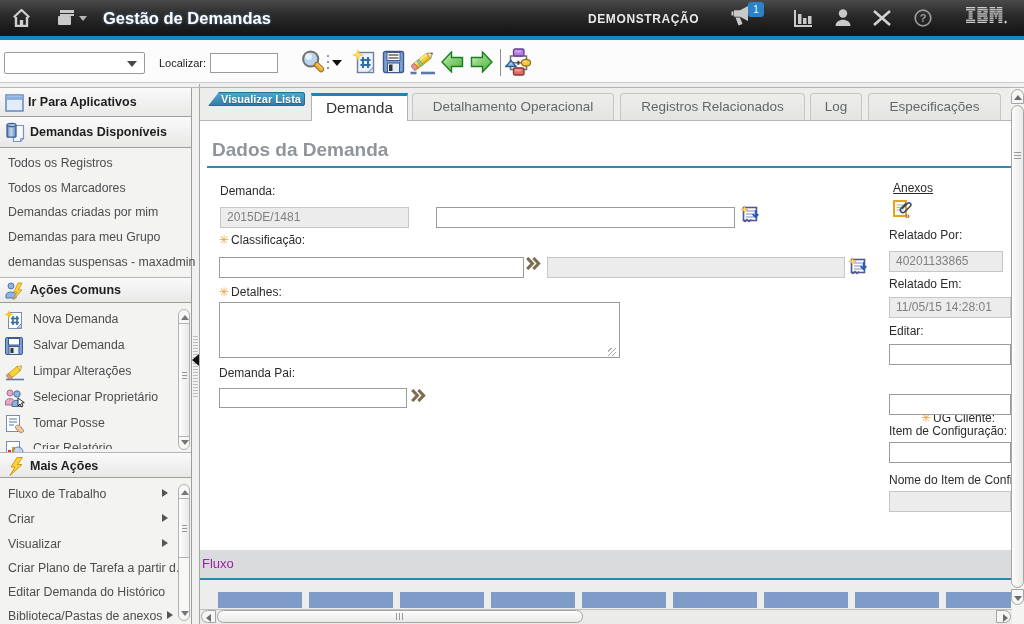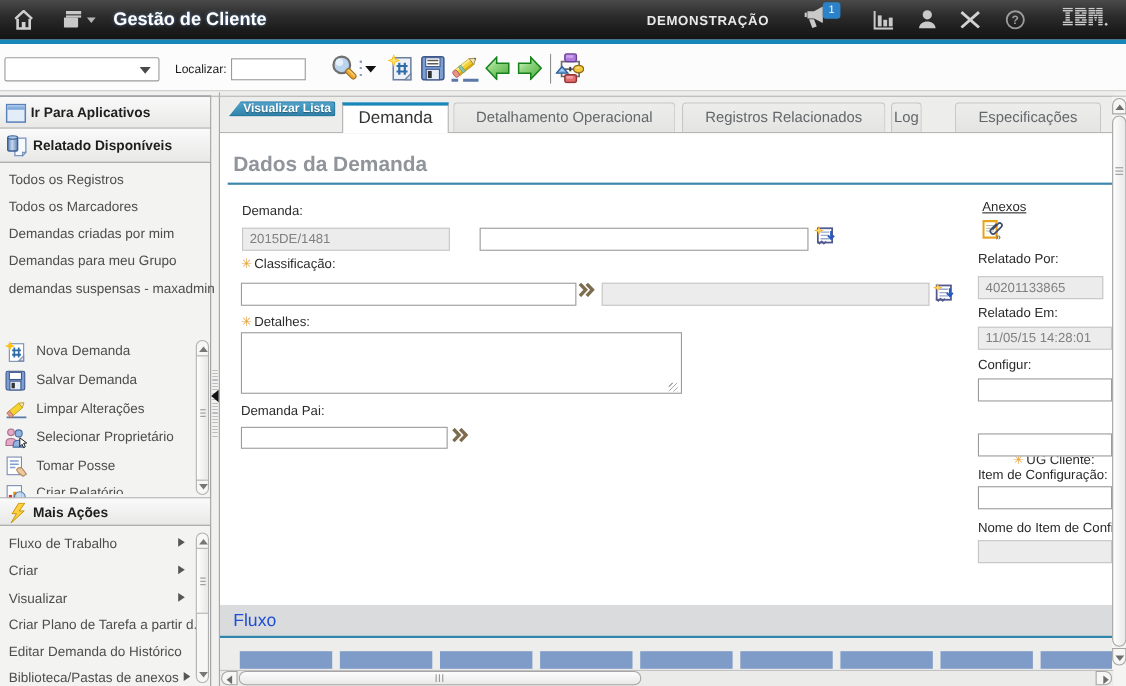--- a/index.html
+++ b/index.html
@@ -38,33 +38,33 @@
 #tabline { position:absolute; left:200px; top:120px; width:812px; height:1px; background:#b5b5b5; }
 
 #h-dados { position:absolute; left:212px; top:139px; font-size:19px; font-weight:bold; color:#8f959b; }
 #h-dados-line { position:absolute; left:207px; top:166px; width:805px; height:2px; background:#3d87ac; }
 .flabel { position:absolute; font-size:12px; color:#2b2b2b; }
 .req { color:#e8a33d; margin-right:2px; }
 .inp { position:absolute; background:#fff; border:1px solid #9b9b9b; height:21px; }
 .inpro { position:absolute; background:#ececec; border:1px solid #c6c6c6; height:21px; font-size:12px; color:#808080; line-height:19px; padding-left:6px; }
 
 #fluxo { position:absolute; left:200px; top:550px; width:812px; height:30px; background:#dadbdc; border-bottom:2px solid #2e86ad; }
-#fluxo span { position:absolute; left:12px; top:6px; font-size:16px; color:#1d4ed8; }
+#fluxo span { position:absolute; left:2px; top:6px; font-size:13px; color:#a21caf; }
 .fbox { position:absolute; top:592px; height:16px; width:84px; background:#7f9cc8; }
 
 #vscroll { position:absolute; left:1011px; top:88px; width:13px; height:536px; background:#f4f4f3; }
 #hscroll { position:absolute; left:200px; top:609px; width:812px; height:15px; background:#ebebea; border-top:1px solid #c2c2c2; }
 .sthumb { position:absolute; background:linear-gradient(90deg,#fdfdfd,#e9e9e8); border:1px solid #a5a5a5; border-radius:7px; }
 .sbtn { position:absolute; background:#f6f6f5; border:1px solid #a5a5a5; }
 </style>
 </head>
 <body>
 <div id="topbar"></div>
 <div id="bluestrip"></div>
-<div id="apptitle">Gestão de Cliente</div>
+<div id="apptitle">Gestão de Demandas</div>
 <div id="demo">DEMONSTRAÇÃO</div>
 
 <svg class="abs" style="left:13px; top:9px;" width="17" height="18" viewBox="0 0 17 18">
     <path d="M0.8 8.2 L8.5 1 L16.2 8.2" fill="none" stroke="#cfcfcf" stroke-width="2.2"></path>
     <path d="M3 8 V17 H14 V8" fill="none" stroke="#cfcfcf" stroke-width="2.4"></path>
     <rect x="6.8" y="11" width="3.4" height="6" fill="#cfcfcf"></rect>
   </svg>
 <svg class="abs" style="left:58px; top:10px;" width="16" height="16" viewBox="0 0 16 16">
     <rect x="2" y="0" width="14" height="3" fill="#c9c9c9"></rect>
     <rect x="2" y="4" width="14" height="2" fill="#c9c9c9"></rect>
@@ -247,27 +247,35 @@
         <rect x="2" y="2.8" width="9" height="12.4" rx="1" fill="url(#tg2)" stroke="#3d5f94" stroke-width="1.3"></rect>
         <ellipse cx="6.5" cy="3" rx="4.5" ry="1.6" fill="#a9c4e8" stroke="#3d5f94" stroke-width="1.1"></ellipse>
         <defs>
           <linearGradient id="tg2" x1="0" y1="0" x2="1" y2="0">
             <stop offset="0" stop-color="#5f85b8"></stop>
             <stop offset="0.45" stop-color="#c6d8ec"></stop>
             <stop offset="1" stop-color="#5f85b8"></stop>
           </linearGradient>
         </defs>
       </svg>
-    <span class="abs" style="left:30px; top:8px;">Relatado Disponíveis</span>
+    <span class="abs" style="left:30px; top:8px;">Demandas Disponíveis</span>
   </div>
   <div class="sitem" style="left:8px; top:68px;">Todos os Registros</div>
   <div class="sitem" style="left:8px; top:93px;">Todos os Marcadores</div>
   <div class="sitem" style="left:8px; top:117px;">Demandas criadas por mim</div>
   <div class="sitem" style="left:8px; top:142px;">Demandas para meu Grupo</div>
   <div class="sitem" style="left:8px; top:167px;">demandas suspensas - maxadmin</div>
+  <div class="shead" style="position:absolute; left:0; top:189px; width:191px; height:26px; border-top:1px solid #b5b5b5;">
+    <svg class="abs" style="left:4px; top:3px;" width="22" height="20" viewBox="0 0 22 20">
+        <circle cx="7" cy="5" r="3" fill="#8fb4e0" stroke="#5577a9"></circle>
+        <path d="M2 14 c0-4 10-4 10 0 v3 H2 z" fill="#8fb4e0" stroke="#5577a9"></path>
+        <path d="M14 2 L10 11 L13 11 L9 19 L18 9 L14.5 9 L18 2 z" fill="#ffd13f" stroke="#c7920a" stroke-width="0.8"></path>
+      </svg>
+    <span class="abs" style="left:30px; top:5px;">Ações Comuns</span>
+  </div>
   <div class="sitem" style="left:33px; top:224px;">Nova Demanda</div>
   <div class="sitem" style="left:33px; top:250px;">Salvar Demanda</div>
   <div class="sitem" style="left:33px; top:276px;">Limpar Alterações</div>
   <div class="sitem" style="left:33px; top:302px;">Selecionar Proprietário</div>
   <div class="sitem" style="left:33px; top:328px;">Tomar Posse</div>
   <div class="sitem" style="left:33px; top:353px; clip-path:inset(0 0 6px 0);">Criar Relatório</div>
   <svg class="abs" style="left:4px; top:222px;" width="21" height="20" viewBox="0 0 21 20">
       <rect x="4.5" y="2.5" width="13" height="16" fill="#fff" stroke="#7c8cb0"></rect>
       <path d="M13 18 l4.5-4.5 v4.5 z" fill="#d8e0ef" stroke="#7c8cb0"></path>
       <g stroke="#2e6da8" stroke-width="1.6">
@@ -347,21 +355,21 @@
 <div id="splitter"></div>
 
 <div id="content"></div>
 <div class="abs" style="left:0; top:87px; width:1024px; height:1px; background:#b5b5b5;"></div>
 <div id="whitebody"></div>
 <div id="tabline"></div>
 <div id="vlista">Visualizar Lista</div>
 <div id="tab-active" style="line-height:24px;">Demanda</div>
 <div class="tab" style="left:412px; width:202px; line-height:26px;">Detalhamento Operacional</div>
 <div class="tab" style="left:620px; width:185px; line-height:26px;">Registros Relacionados</div>
-<div class="tab" style="left:810px; width:28px; line-height:26px;">Log</div>
+<div class="tab" style="left:810px; width:52px; line-height:26px;">Log</div>
 <div class="tab" style="left:868px; width:133px; line-height:26px;">Especificações</div>
 <div id="h-dados">Dados da Demanda</div>
 <div id="h-dados-line"></div>
 
 <div class="flabel" style="left:220px; top:184px;">Demanda:</div>
 <div class="inpro" style="left:220px; top:207px; width:189px;">2015DE/1481</div>
 <div class="inp" style="left:436px; top:207px; width:299px;"></div>
 <div class="flabel" style="left:219px; top:233px;"><span class="req">✳</span>Classificação:</div>
 <div class="inp" style="left:219px; top:257px; width:305px;"></div>
 <svg class="abs" style="left:526px; top:257px;" width="15" height="13" viewBox="0 0 15 13">
@@ -380,21 +388,21 @@
       <path d="M1.2 1 L6.4 6.5 L1.2 12"></path>
       <path d="M7.4 1 L12.6 6.5 L7.4 12"></path>
     </g>
   </svg>
 
 <div class="flabel" style="left:893px; top:181px; text-decoration:underline;">Anexos</div>
 <div class="flabel" style="left:889px; top:228px;">Relatado Por:</div>
 <div class="inpro" style="left:889px; top:251px; width:114px;">40201133865</div>
 <div class="flabel" style="left:889px; top:277px;">Relatado Em:</div>
 <div class="inpro" style="left:889px; top:297px; width:122px;">11/05/15 14:28:01</div>
-<div class="flabel" style="left:889px; top:324px;">Configur:</div>
+<div class="flabel" style="left:889px; top:324px;">Editar:</div>
 <div class="inp" style="left:889px; top:344px; width:122px; height:21px;"></div>
 <div class="flabel" style="left:921px; top:376px;margin-top:35px;"><span class="req">✳</span>UG Cliente:</div>
 <div class="inp" style="left:889px; top:394px; width:122px; height:21px;"></div>
 <div class="flabel" style="left:889px; top:424px;">Item de Configuração:</div>
 <div class="inp" style="left:889px; top:442px; width:122px; height:21px;"></div>
 <div class="flabel" style="left:889px; top:473px; width:122px; overflow:hidden; white-space:nowrap;">Nome do Item de Configur</div>
 <div class="inpro" style="left:889px; top:491px; width:122px;"></div>
 
 <div id="fluxo">
     <span>Fluxo</span>

